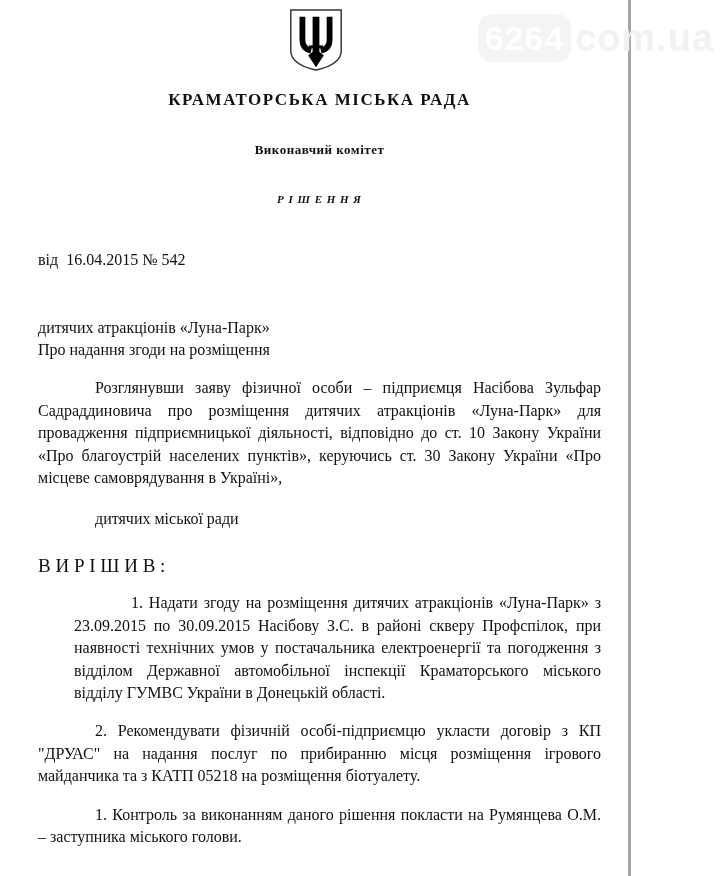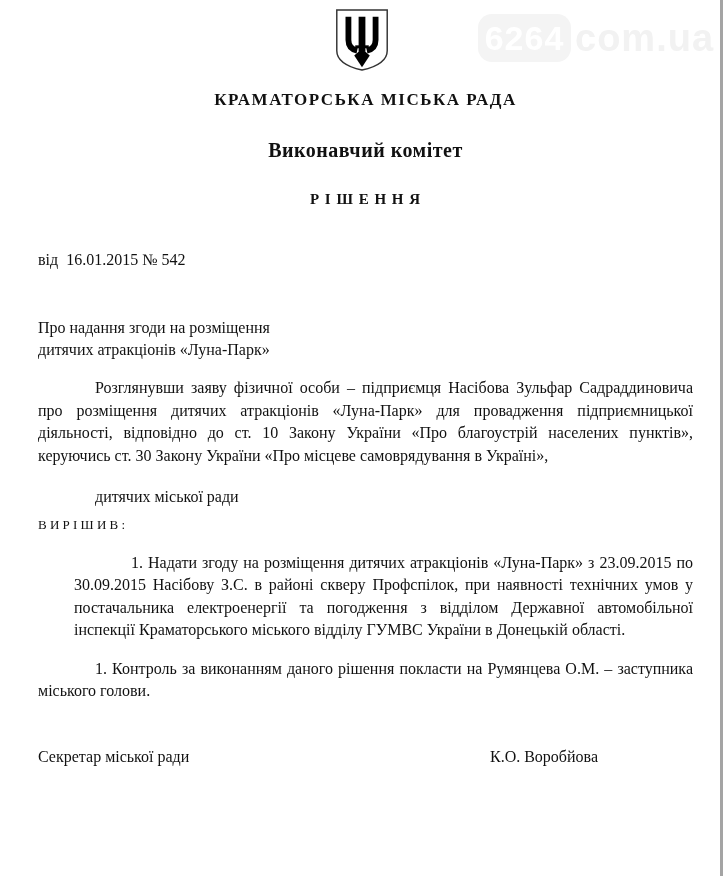--- a/index.html
+++ b/index.html
@@ -7,21 +7,21 @@
     width: 723px;
     height: 876px;
     background: #ffffff;
     position: relative;
     overflow: hidden;
     font-family: "Liberation Serif", "DejaVu Serif", serif;
     color: #111;
   }
   .page {
     position: relative;
-    width: 723px;
+    width: 631px;
     height: 876px;
   }
   .scroll-edge {
     position: absolute;
     top: 0; right: 0;
     width: 3px; height: 876px;
     background: #a4a4a4;
   }
   .watermark {
     position: absolute;
@@ -63,29 +63,30 @@
     margin-top: 13px;
     text-align: center;
     font-weight: bold;
     font-size: 17px;
     letter-spacing: 1.5px;
   }
   .committee {
     margin-top: 28px;
     text-align: center;
     font-weight: bold;
-    font-size: 20px;
+    font-size: 13px;
     letter-spacing: 0.5px;
   }
   .doc-type {
     margin-top: 26px;
     text-align: center;
     font-weight: bold;
-    font-size: 15px;
+    font-size: 11px;
     letter-spacing: 1px;
+    font-style: italic;
   }
   .date-line {
     margin-top: 39px;
     white-space: pre-wrap;
   }
   .city-line {
     margin-top: 8px;
   }
   .subject {
     margin-top: 45px;
@@ -93,22 +94,22 @@
   .para {
     text-align: justify;
     text-indent: 57px;
   }
   .preamble { margin-top: 16px; }
   .executor {
     margin-top: 19px;
     padding-left: 57px;
   }
   .decided {
-    margin-top: 6px;
-    font-size: 13px;
+    margin-top: 24px;
+    font-size: 19px;
   }
   .item-1 { margin-top: 15px; margin-left: 36px; }
   .item-2 { margin-top: 8px; }
   .item-3 { margin-top: 9px; }
   .signature-row {
     margin-top: 44px;
     display: flex;
     justify-content: space-between;
   }
   .signature-name { margin-right: 95px; }
@@ -141,36 +142,37 @@
   </div>
 
   <div class="content">
 
     <div class="org-title">КРАМАТОРСЬКА МІСЬКА РАДА</div>
 
     <div class="committee">Виконавчий комітет</div>
 
     <div class="doc-type">Р І Ш Е Н Н Я</div>
 
-    <div class="date-line">від  16.01.2015 № 542</div>
+    <div class="date-line">від  16.04.2015 № 542</div>
 
 
     <div class="subject">
+      <div>дитячих атракціонів «Луна-Парк»</div>
       <div>Про надання згоди на розміщення</div>
-      <div>дитячих атракціонів «Луна-Парк»</div>
     </div>
 
     <p class="para preamble">Розглянувши заяву фізичної особи – підприємця Насібова Зульфар Садраддиновича про розміщення дитячих атракціонів «Луна-Парк» для провадження підприємницької діяльності, відповідно до ст. 10 Закону України «Про благоустрій населених пунктів», керуючись ст. 30 Закону України «Про місцеве самоврядування в Україні»,</p>
 
     <div class="executor">дитячих міської ради</div>
 
     <div class="decided">В И Р І Ш И В :</div>
 
     <p class="para item-1">1. Надати згоду на розміщення дитячих атракціонів «Луна-Парк» з 23.09.2015 по 30.09.2015 Насібову З.С. в районі скверу Профспілок, при наявності технічних умов у постачальника електроенергії та погодження  з відділом Державної автомобільної інспекції Краматорського міського відділу ГУМВС України в Донецькій області.</p>
 
+    <p class="para item-2">2. Рекомендувати фізичній особі-підприємцю укласти договір з КП "ДРУАС" на надання послуг по прибиранню місця розміщення ігрового майданчика та  з КАТП 05218 на розміщення біотуалету.</p>
 
     <p class="para item-3">1. Контроль за виконанням даного рішення покласти на Румянцева О.М. – заступника міського голови.</p>
 
     <div class="signature-row">
       <span class="signature-title">Секретар міської ради</span>
       <span class="signature-name">К.О. Воробйова</span>
     </div>
 
   </div>
 </div>

